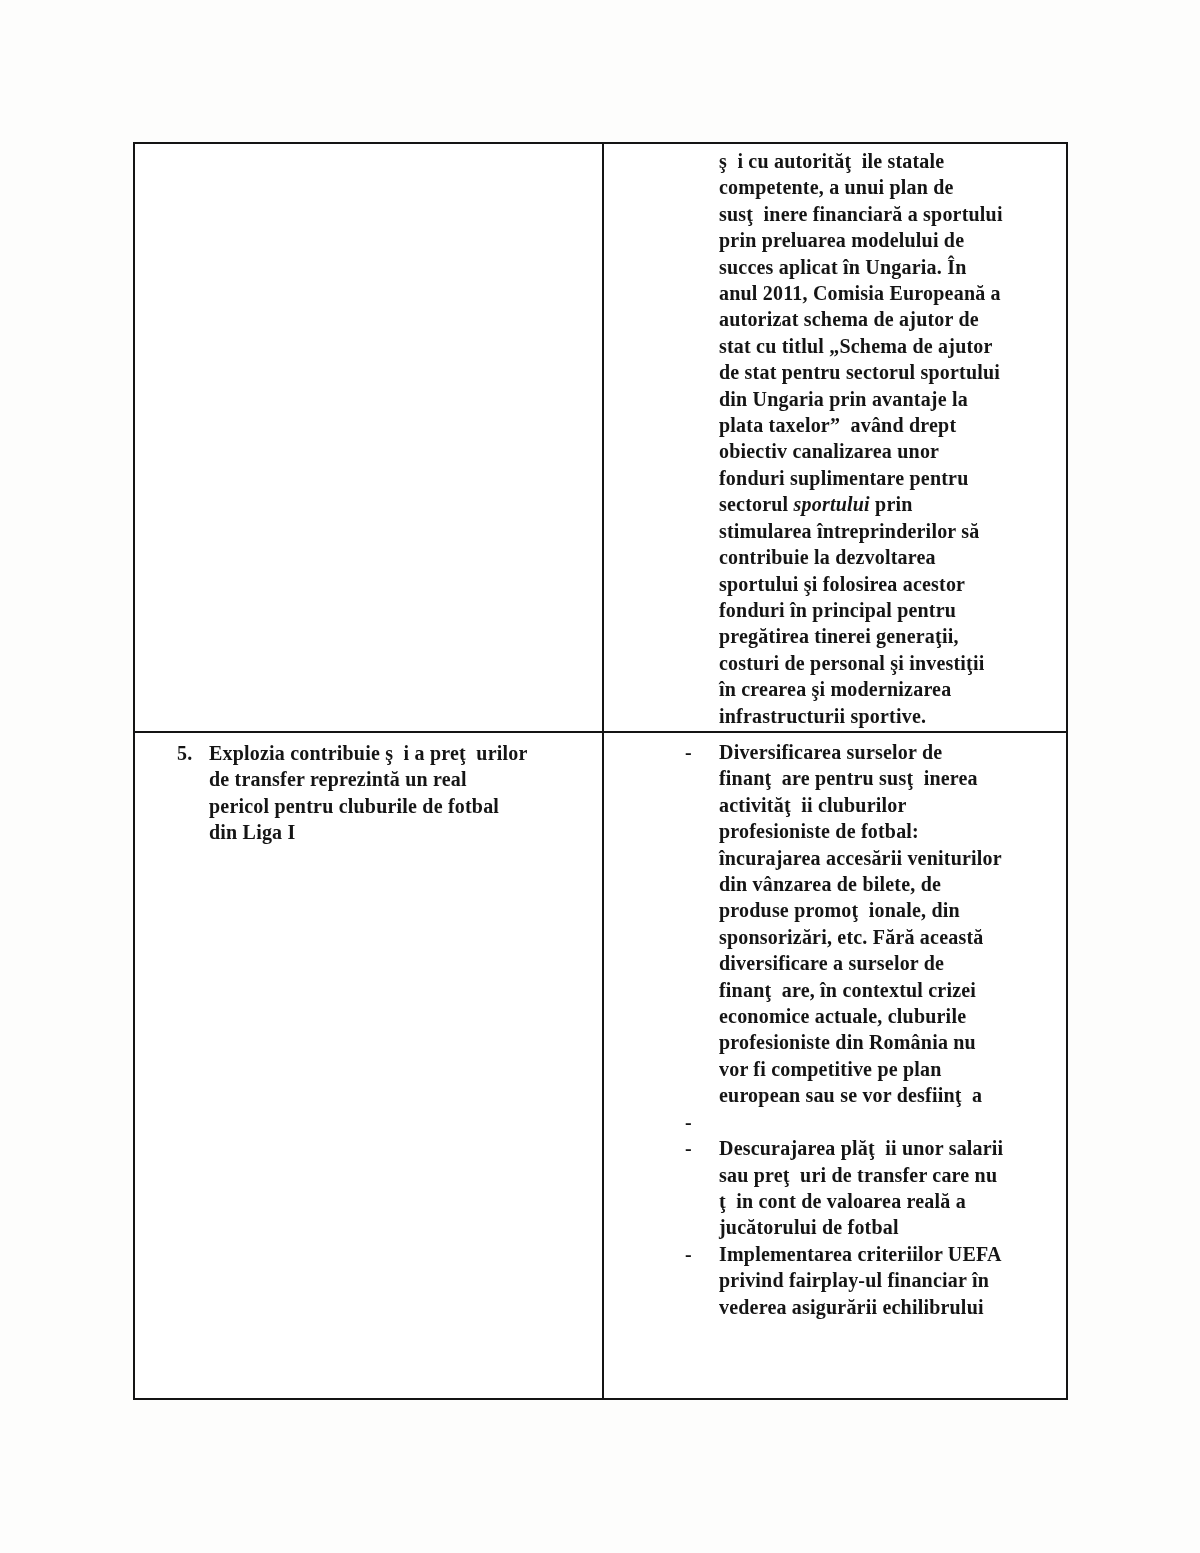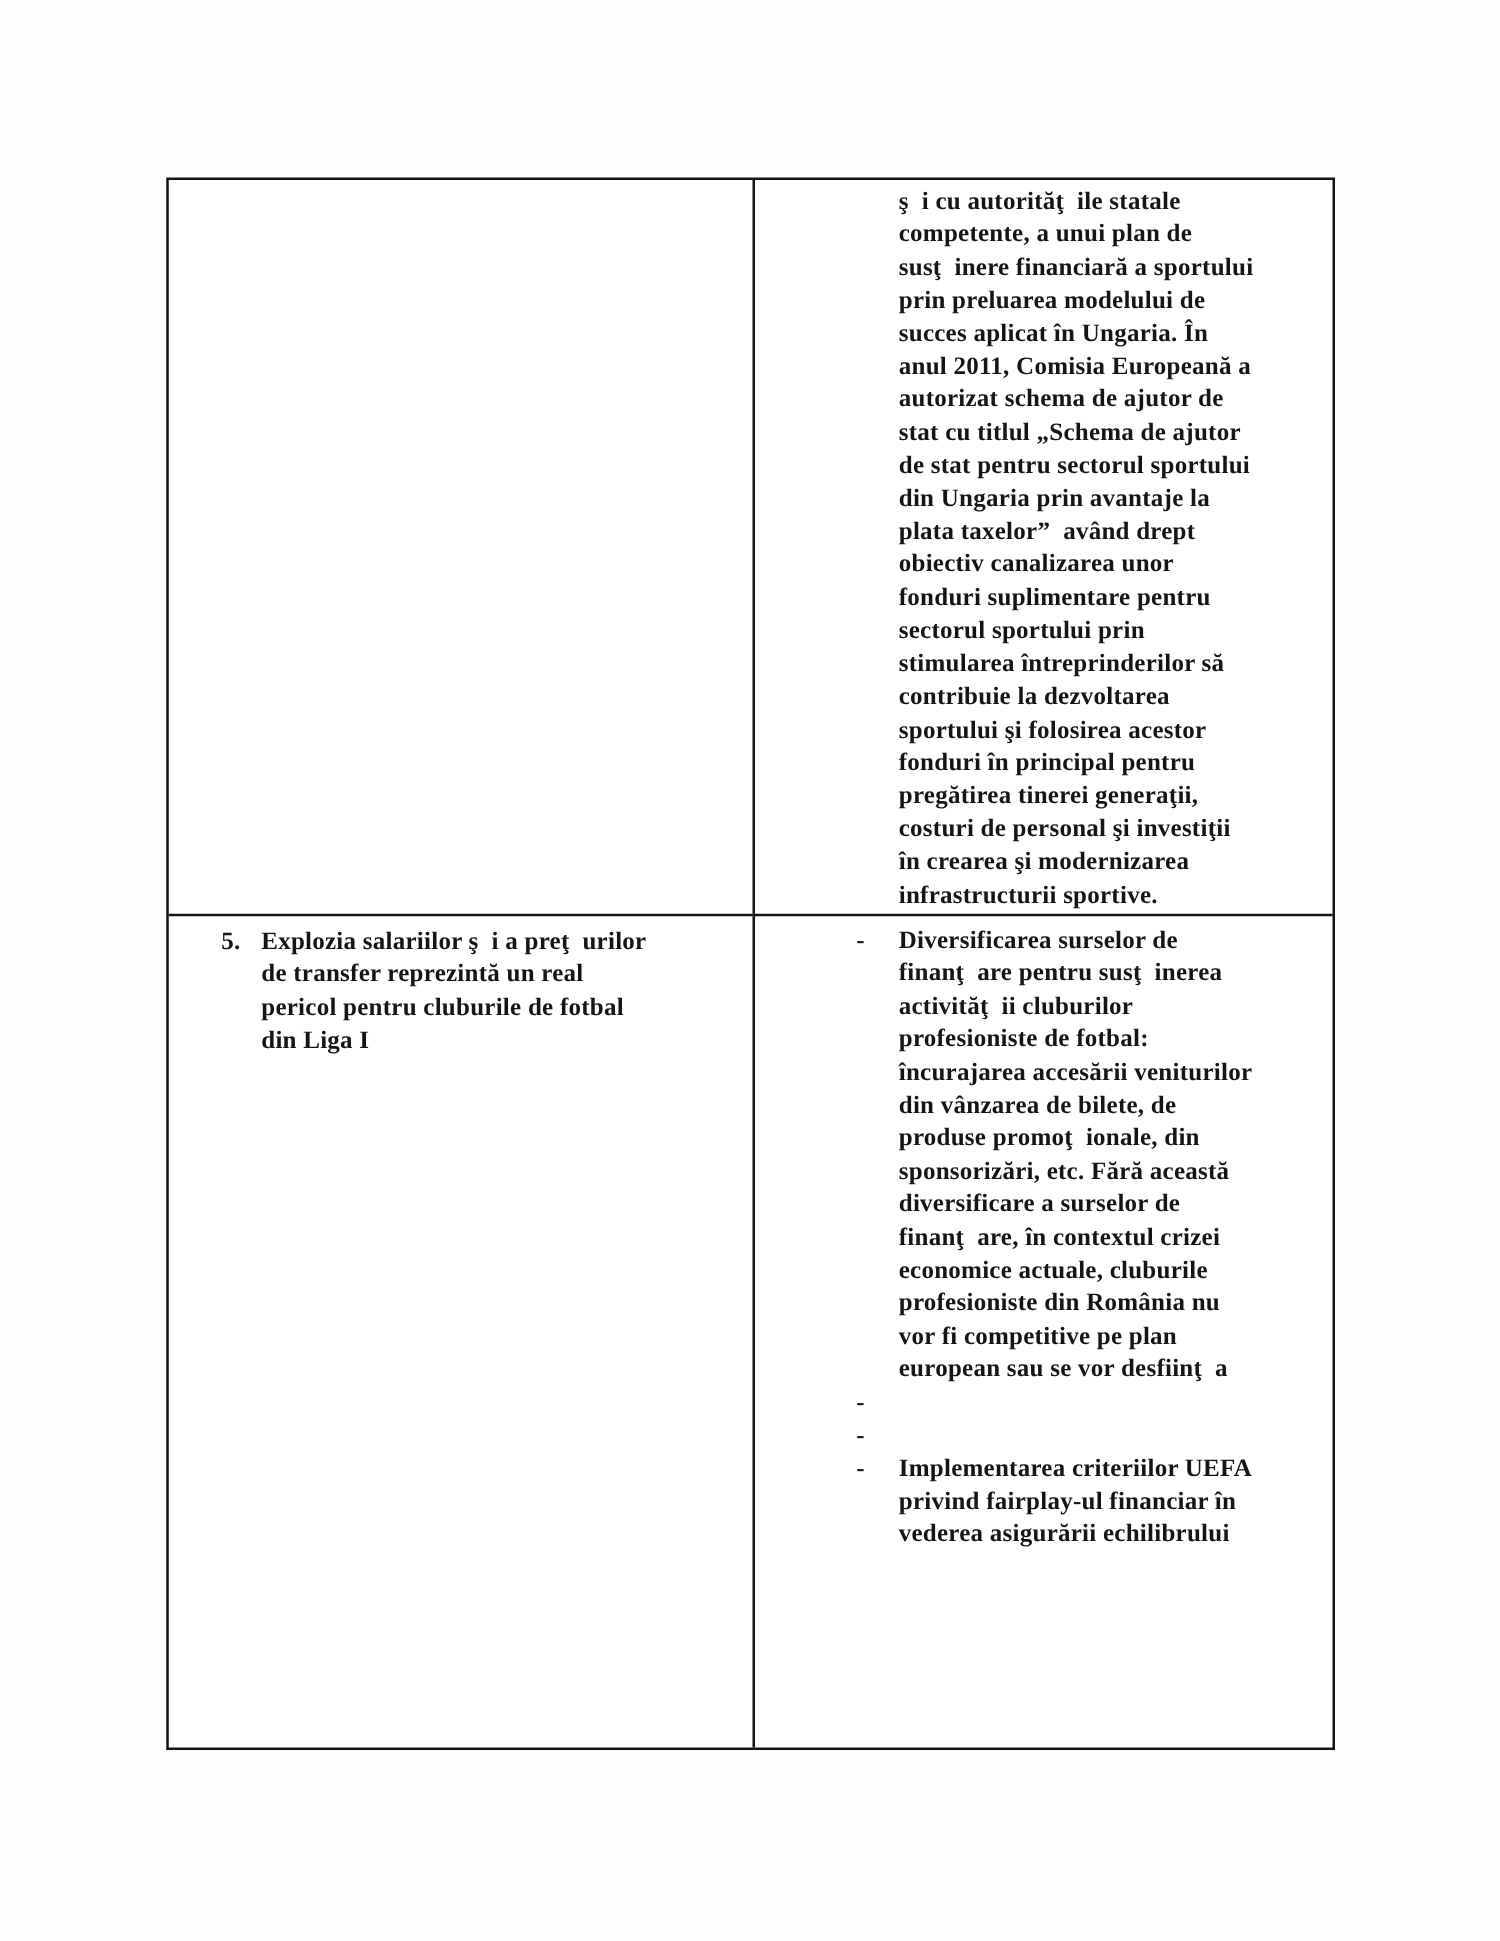--- a/index.html
+++ b/index.html
@@ -30,21 +30,21 @@
   .col-right { border-left: 2px solid #141414; }
   .row-2 { border-top: 2px solid #141414; }
 
   .celltext {
     white-space: pre-wrap;
     font-size: 20px;
     line-height: 26.4px;
     letter-spacing: 0.2px;
   }
   .r1-right { padding: 4px 4px 0 115px; }
-  .italic { }
+  .italic { font-style: italic; }
 
   .r2-left { padding-top: 7px; }
   .numbered-item { display: flex; align-items: flex-start; }
   .item-number {
     margin-left: 42px;
     width: 32px;
     flex: 0 0 auto;
     font-size: 20px;
     line-height: 26.4px;
     letter-spacing: 0.2px;
@@ -104,21 +104,21 @@
 fonduri în principal pentru
 pregătirea tinerei generaţii,
 costuri de personal şi investiţii
 în crearea şi modernizarea
 infrastructurii sportive.</span></div>
     </div>
 
     <div class="cell col-left row-2 r2-left">
       <div class="numbered-item">
         <span class="item-number">5.</span>
-        <span class="celltext">Explozia salariilor ş  i a preţ  urilor
+        <span class="celltext">Explozia contribuie ş  i a preţ  urilor
 de transfer reprezintă un real
 pericol pentru cluburile de fotbal
 din Liga I</span>
       </div>
     </div>
 
     <div class="cell col-right row-2 r2-right">
       <div class="bullet">
         <span class="bullet-marker">-</span>
         <span class="celltext">Diversificarea surselor de
@@ -134,20 +134,24 @@
 economice actuale, cluburile
 profesioniste din România nu
 vor fi competitive pe plan
 european sau se vor desfiinţ  a</span>
       </div>
       <div class="bullet">
         <span class="bullet-marker">-</span>
       </div>
       <div class="bullet">
         <span class="bullet-marker">-</span>
+        <span class="celltext">Descurajarea plăţ  ii unor salarii
+sau preţ  uri de transfer care nu
+ţ  in cont de valoarea reală a
+jucătorului de fotbal</span>
       </div>
       <div class="bullet">
         <span class="bullet-marker">-</span>
         <span class="celltext">Implementarea criteriilor UEFA
 privind fairplay-ul financiar în
 vederea asigurării echilibrului</span>
       </div>
     </div>
 
   </div>

